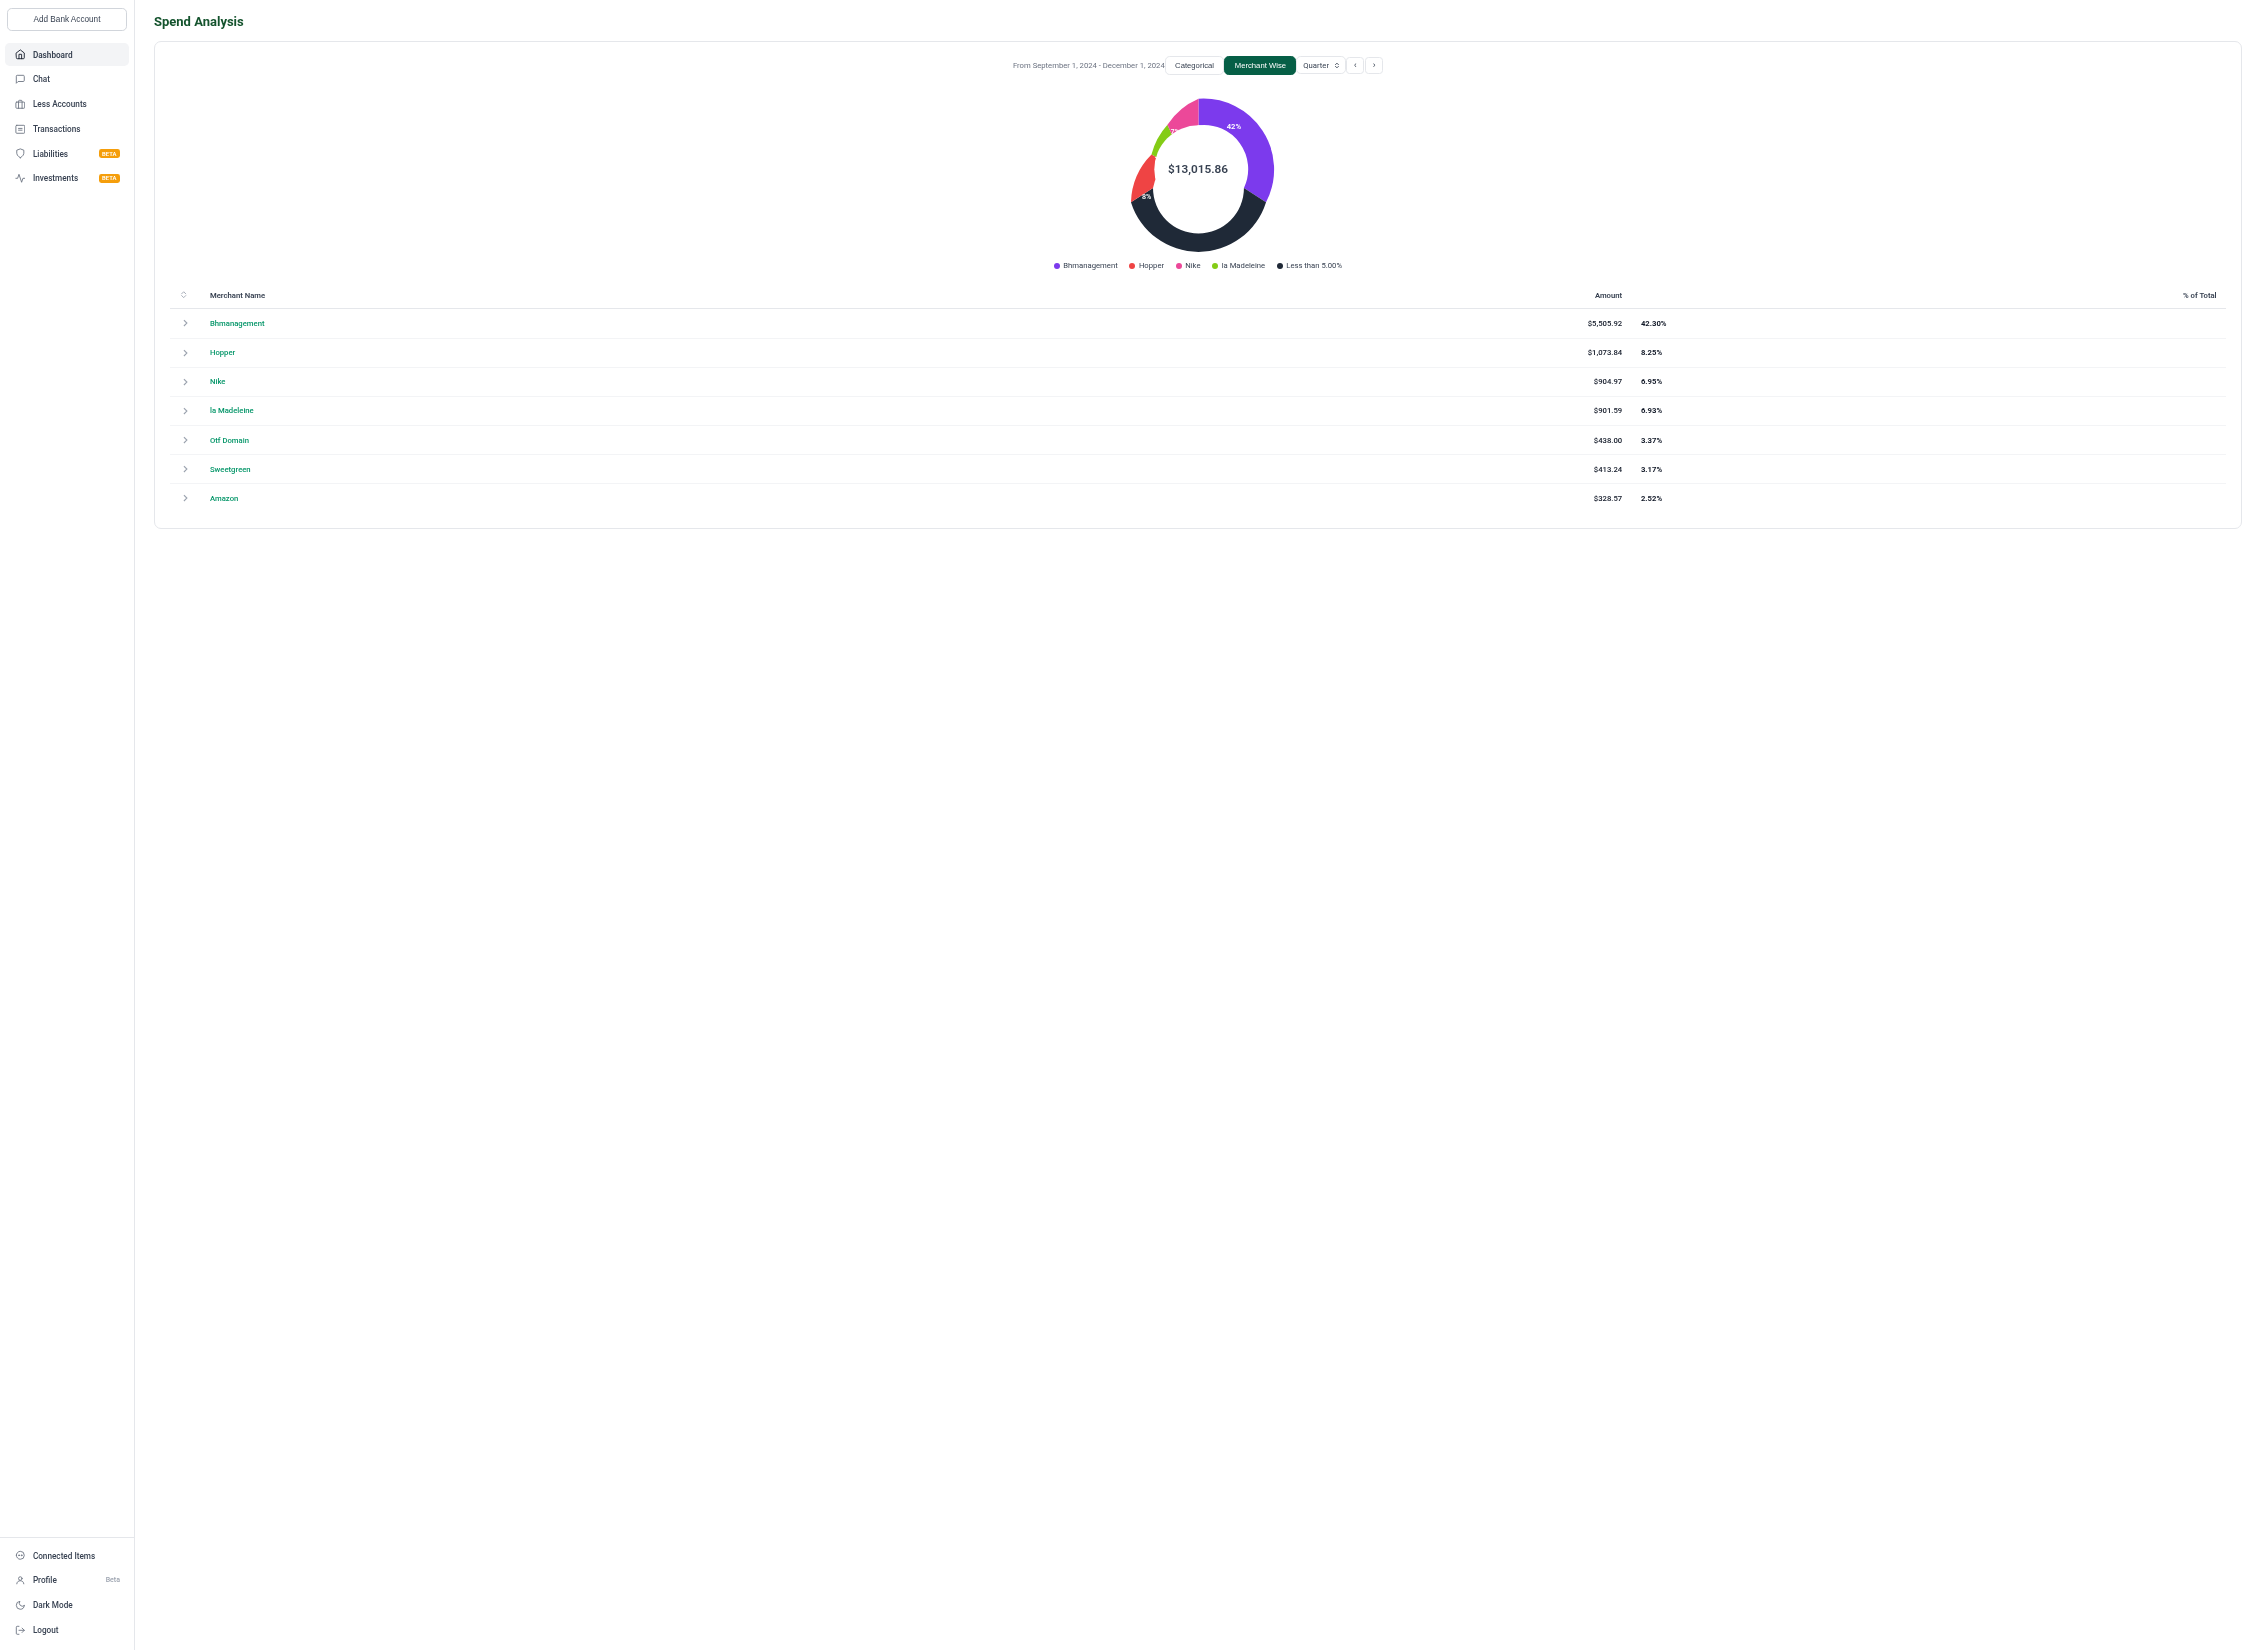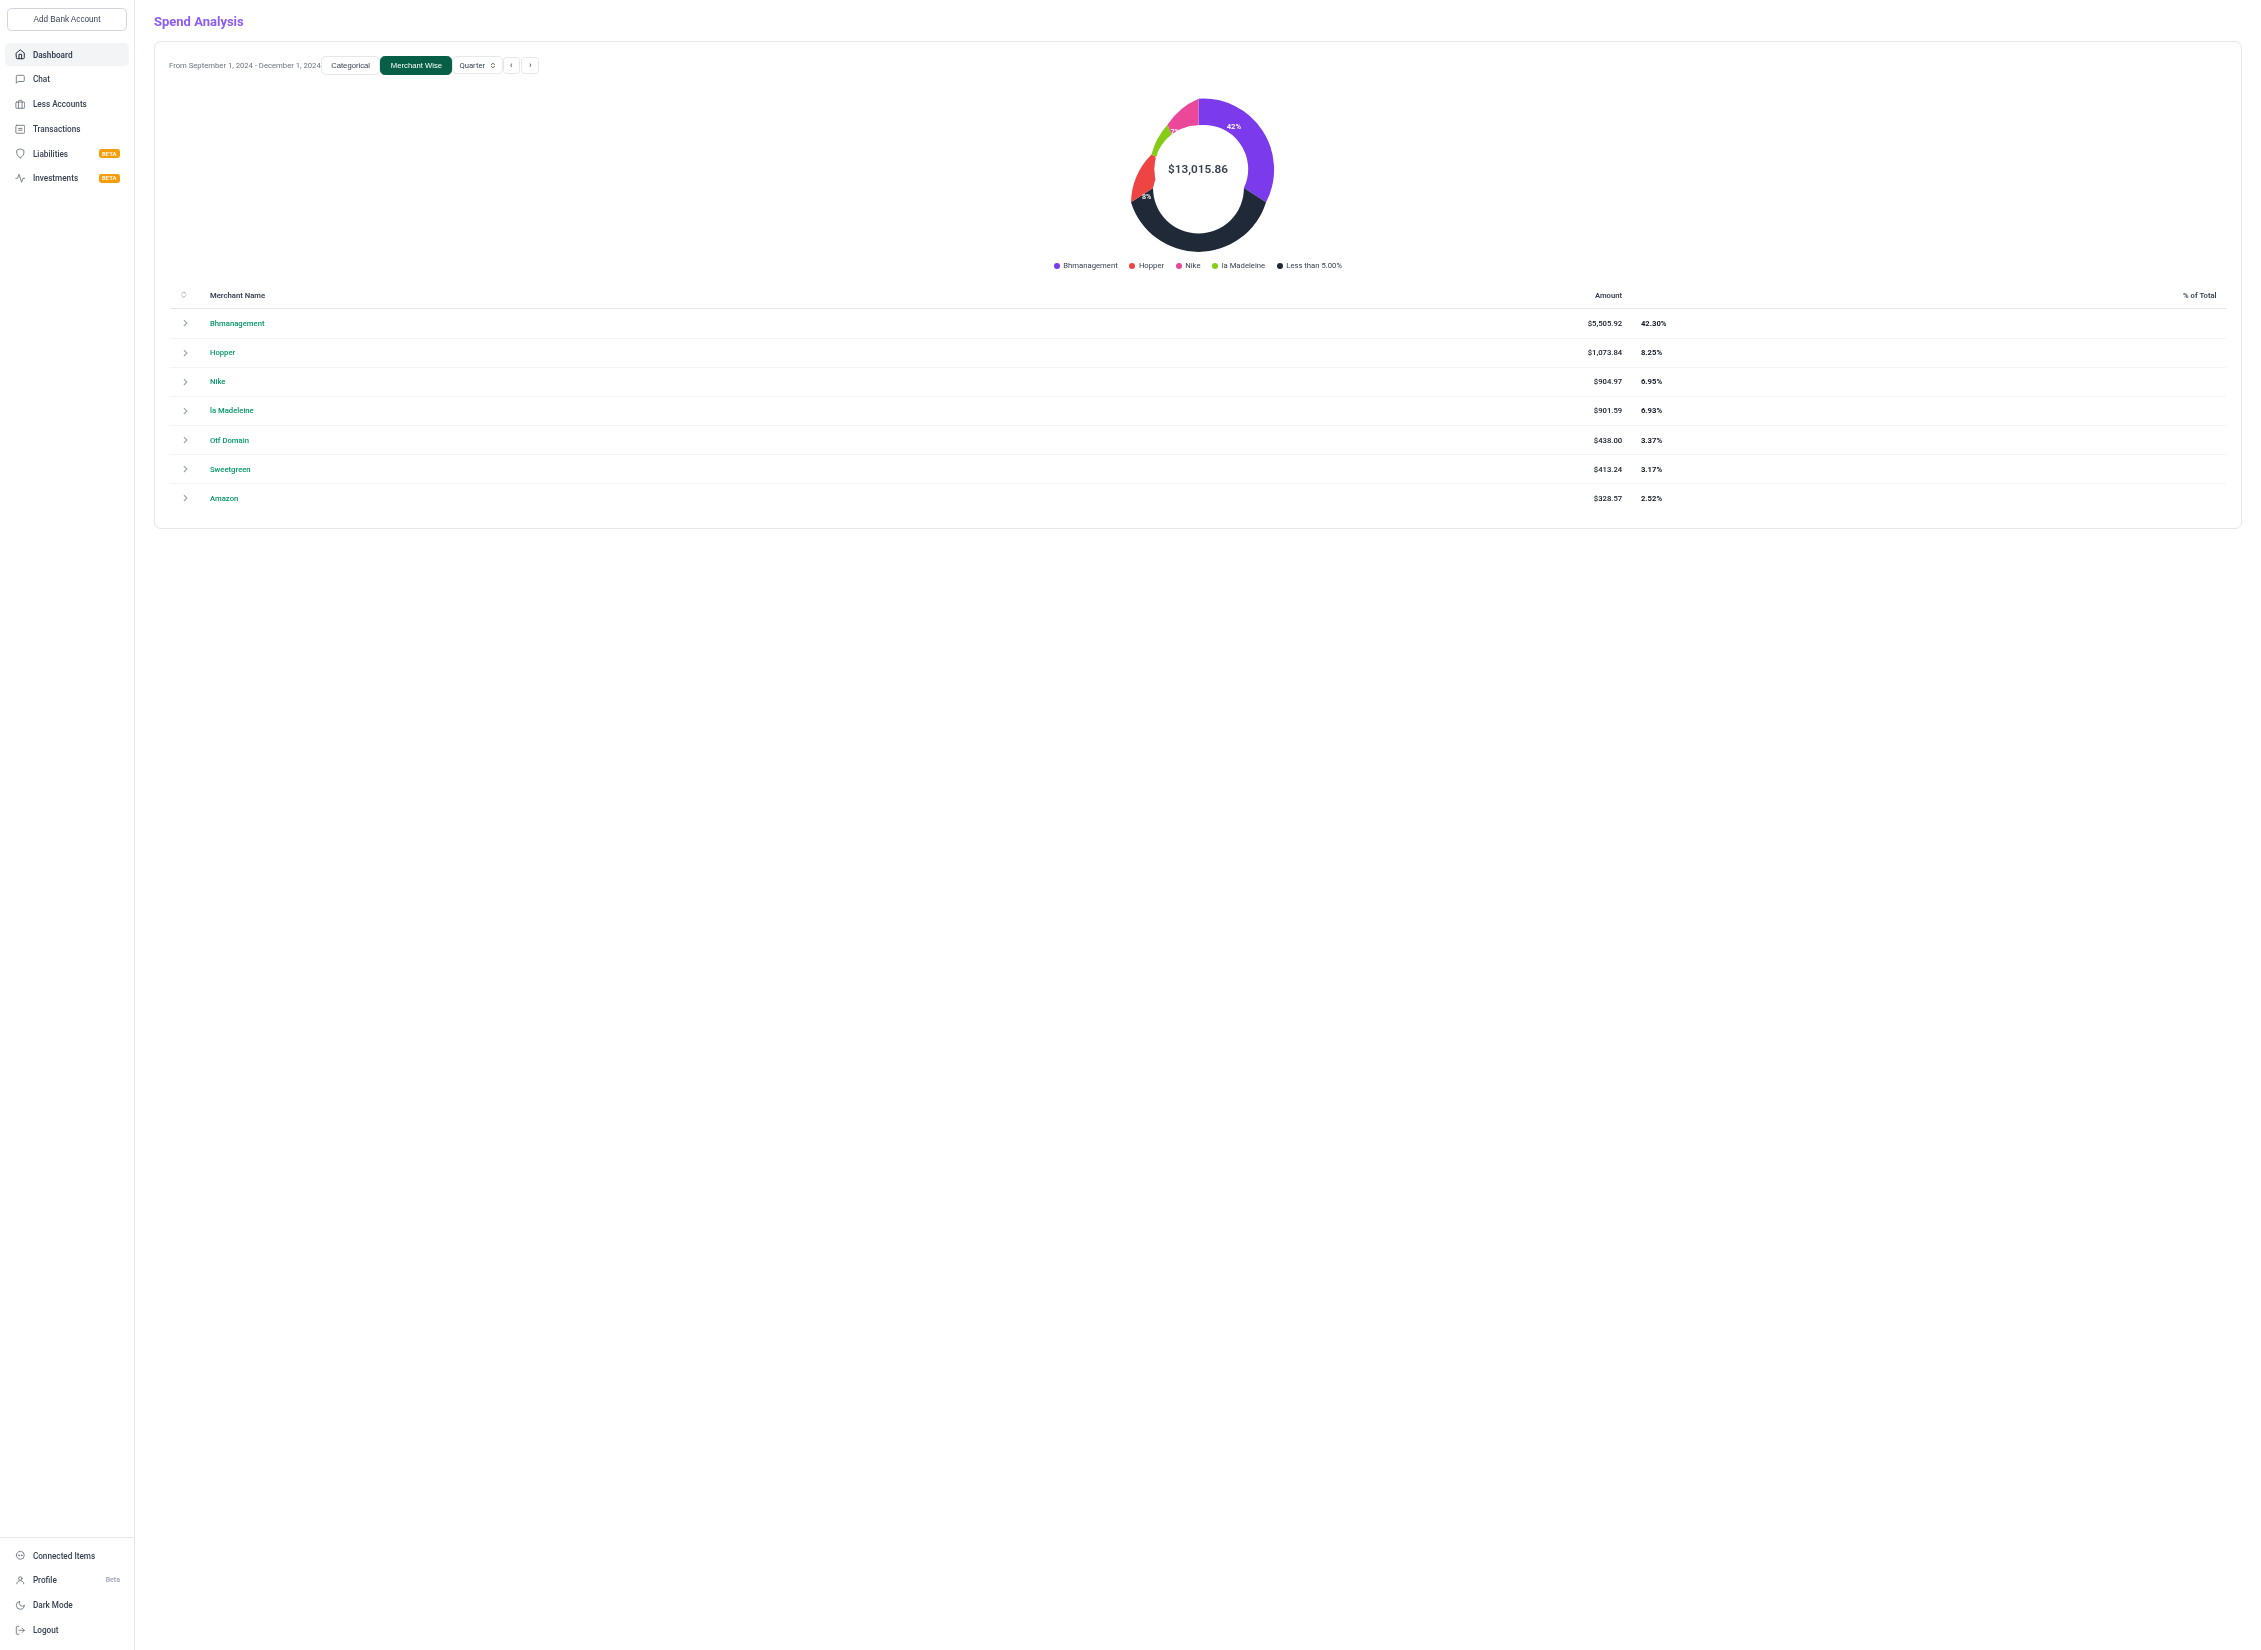--- a/index.html
+++ b/index.html
@@ -82,35 +82,35 @@
       background: #fff;
     }
 
     .main-inner {
       padding: 14px 19px;
     }
 
     .page-title {
       font-size: 13px;
       font-weight: 700;
-      color: #8b5cf6;
+      color: #14532d;
       margin-bottom: 11.8px;
     }
 
     .chart-container {
       border: 0.6px solid #e5e7eb;
       border-radius: 7px;
       padding: 14px;
       background: #fff;
     }
 
     .chart-header {
       display: flex;
       align-items: center;
-      justify-content: flex-start;
+      justify-content: center;
       margin-bottom: 11.8px;
     }
 
     .date-range {
       font-size: 7.7px;
       color: #6b7280;
     }
 
     .chart-controls {
       display: flex;

